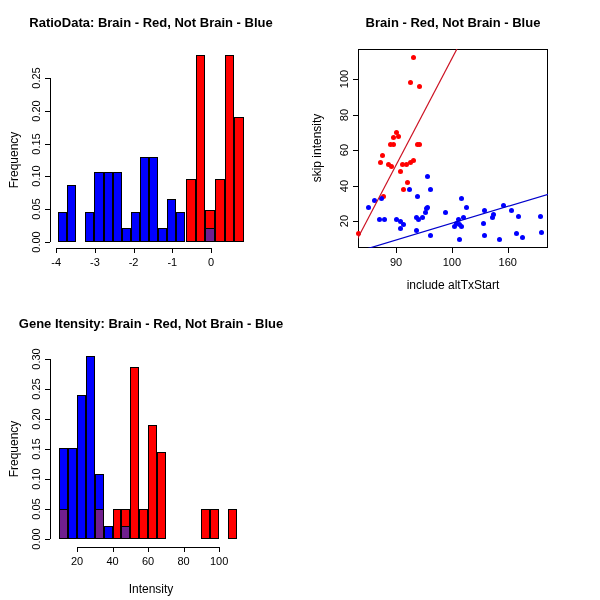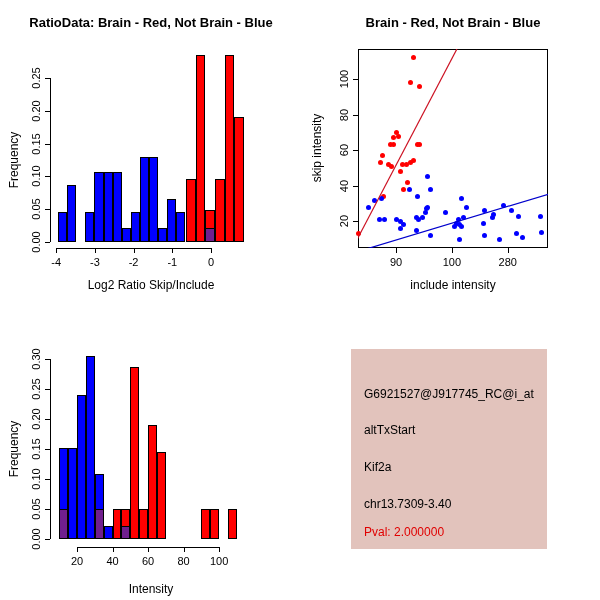--- a/index.html
+++ b/index.html
@@ -64,21 +64,21 @@
       <div style="position: absolute; left: 234.226px; top: 117.333px; width: 9.67742px; height: 124.667px; background: rgb(255, 0, 0); border: 1px solid rgb(0, 0, 0); box-sizing: border-box;"></div>
       <div style="position: absolute; left: 205.194px; top: 227.565px; width: 9.67742px; height: 14.4351px; background: rgb(112, 31, 142); border: 1px solid rgb(0, 0, 0); box-sizing: border-box;"></div>
     </div>
   <div class="layer" id="intensity_scatter-layer">
       <div style="position: absolute; left: 358px; top: 49px; width: 190px; height: 199px; border: 1px solid rgb(0, 0, 0); box-sizing: border-box;"></div>
       <div style="position: absolute; left: 396px; top: 248px; width: 1px; height: 5px; background: rgb(0, 0, 0);"></div>
       <div class="tick" style="position: absolute; left: 396px; top: 256px; transform: translateX(-50%);">90</div>
       <div style="position: absolute; left: 451.882px; top: 248px; width: 1px; height: 5px; background: rgb(0, 0, 0);"></div>
       <div class="tick" style="position: absolute; left: 451.882px; top: 256px; transform: translateX(-50%);">100</div>
       <div style="position: absolute; left: 507.765px; top: 248px; width: 1px; height: 5px; background: rgb(0, 0, 0);"></div>
-      <div class="tick" style="position: absolute; left: 507.765px; top: 256px; transform: translateX(-50%);">280</div>
+      <div class="tick" style="position: absolute; left: 507.765px; top: 256px; transform: translateX(-50%);">160</div>
       <div style="position: absolute; left: 353px; top: 221.348px; width: 5px; height: 1px; background: rgb(0, 0, 0);"></div>
       <div class="tick" style="position: absolute; left: 344px; top: 221.348px; transform: translate(-50%, -50%) rotate(-90deg);">20</div>
       <div style="position: absolute; left: 353px; top: 185.812px; width: 5px; height: 1px; background: rgb(0, 0, 0);"></div>
       <div class="tick" style="position: absolute; left: 344px; top: 185.812px; transform: translate(-50%, -50%) rotate(-90deg);">40</div>
       <div style="position: absolute; left: 353px; top: 150.277px; width: 5px; height: 1px; background: rgb(0, 0, 0);"></div>
       <div class="tick" style="position: absolute; left: 344px; top: 150.277px; transform: translate(-50%, -50%) rotate(-90deg);">60</div>
       <div style="position: absolute; left: 353px; top: 114.741px; width: 5px; height: 1px; background: rgb(0, 0, 0);"></div>
       <div class="tick" style="position: absolute; left: 344px; top: 114.741px; transform: translate(-50%, -50%) rotate(-90deg);">80</div>
       <div style="position: absolute; left: 353px; top: 79.2054px; width: 5px; height: 1px; background: rgb(0, 0, 0);"></div>
       <div class="tick" style="position: absolute; left: 344px; top: 79.2054px; transform: translate(-50%, -50%) rotate(-90deg);">100</div>
@@ -196,30 +196,23 @@
       <div style="position: absolute; left: 201.353px; top: 509px; width: 8.88067px; height: 30px; background: rgb(255, 0, 0); border: 1px solid rgb(0, 0, 0); box-sizing: border-box;"></div>
       <div style="position: absolute; left: 210.234px; top: 509px; width: 8.88067px; height: 30px; background: rgb(255, 0, 0); border: 1px solid rgb(0, 0, 0); box-sizing: border-box;"></div>
       <div style="position: absolute; left: 227.995px; top: 509px; width: 8.88067px; height: 30px; background: rgb(255, 0, 0); border: 1px solid rgb(0, 0, 0); box-sizing: border-box;"></div>
       <div style="position: absolute; left: 59.2627px; top: 509px; width: 8.88067px; height: 30px; background: rgb(112, 31, 142); border: 1px solid rgb(0, 0, 0); box-sizing: border-box;"></div>
       <div style="position: absolute; left: 94.7854px; top: 509px; width: 8.88067px; height: 30px; background: rgb(112, 31, 142); border: 1px solid rgb(0, 0, 0); box-sizing: border-box;"></div>
       <div style="position: absolute; left: 121.427px; top: 525.8px; width: 8.88067px; height: 13.2px; background: rgb(112, 31, 142); border: 1px solid rgb(0, 0, 0); box-sizing: border-box;"></div>
     </div>
 
   <div class="title" style="left:151px;top:15px">RatioData: Brain - Red, Not Brain - Blue</div>
   <div class="title" style="left:453px;top:15px">Brain - Red, Not Brain - Blue</div>
-
-  <div class="axlab" style="left:151px;top:278px">Log2 Ratio Skip/Include</div>
+  <div class="title" style="left:151px;top:316px">Gene Itensity: Brain - Red, Not Brain - Blue</div>
+
   <div class="axlab rot" style="left:14px;top:160px">Frequency</div>
 
-  <div class="axlab" style="left:453px;top:278px">include intensity</div>
+  <div class="axlab" style="left:453px;top:278px">include altTxStart</div>
   <div class="axlab rot" style="left:317px;top:148px">skip intensity</div>
 
   <div class="axlab" style="left:151px;top:582px">Intensity</div>
   <div class="axlab rot" style="left:14px;top:449px">Frequency</div>
 
-  <div id="info-box" style="background: rgb(226, 195, 188);">
-    <span style="top:38px">G6921527@J917745_RC@i_at</span>
-    <span style="top:74px">altTxStart</span>
-    <span style="top:111px">Kif2a</span>
-    <span style="top:148px">chr13.7309-3.40</span>
-    <span style="top: 176px; color: rgb(224, 0, 0);" id="pval-text">Pval: 2.000000</span>
-  </div>
 </div>
 
 </body></html>

